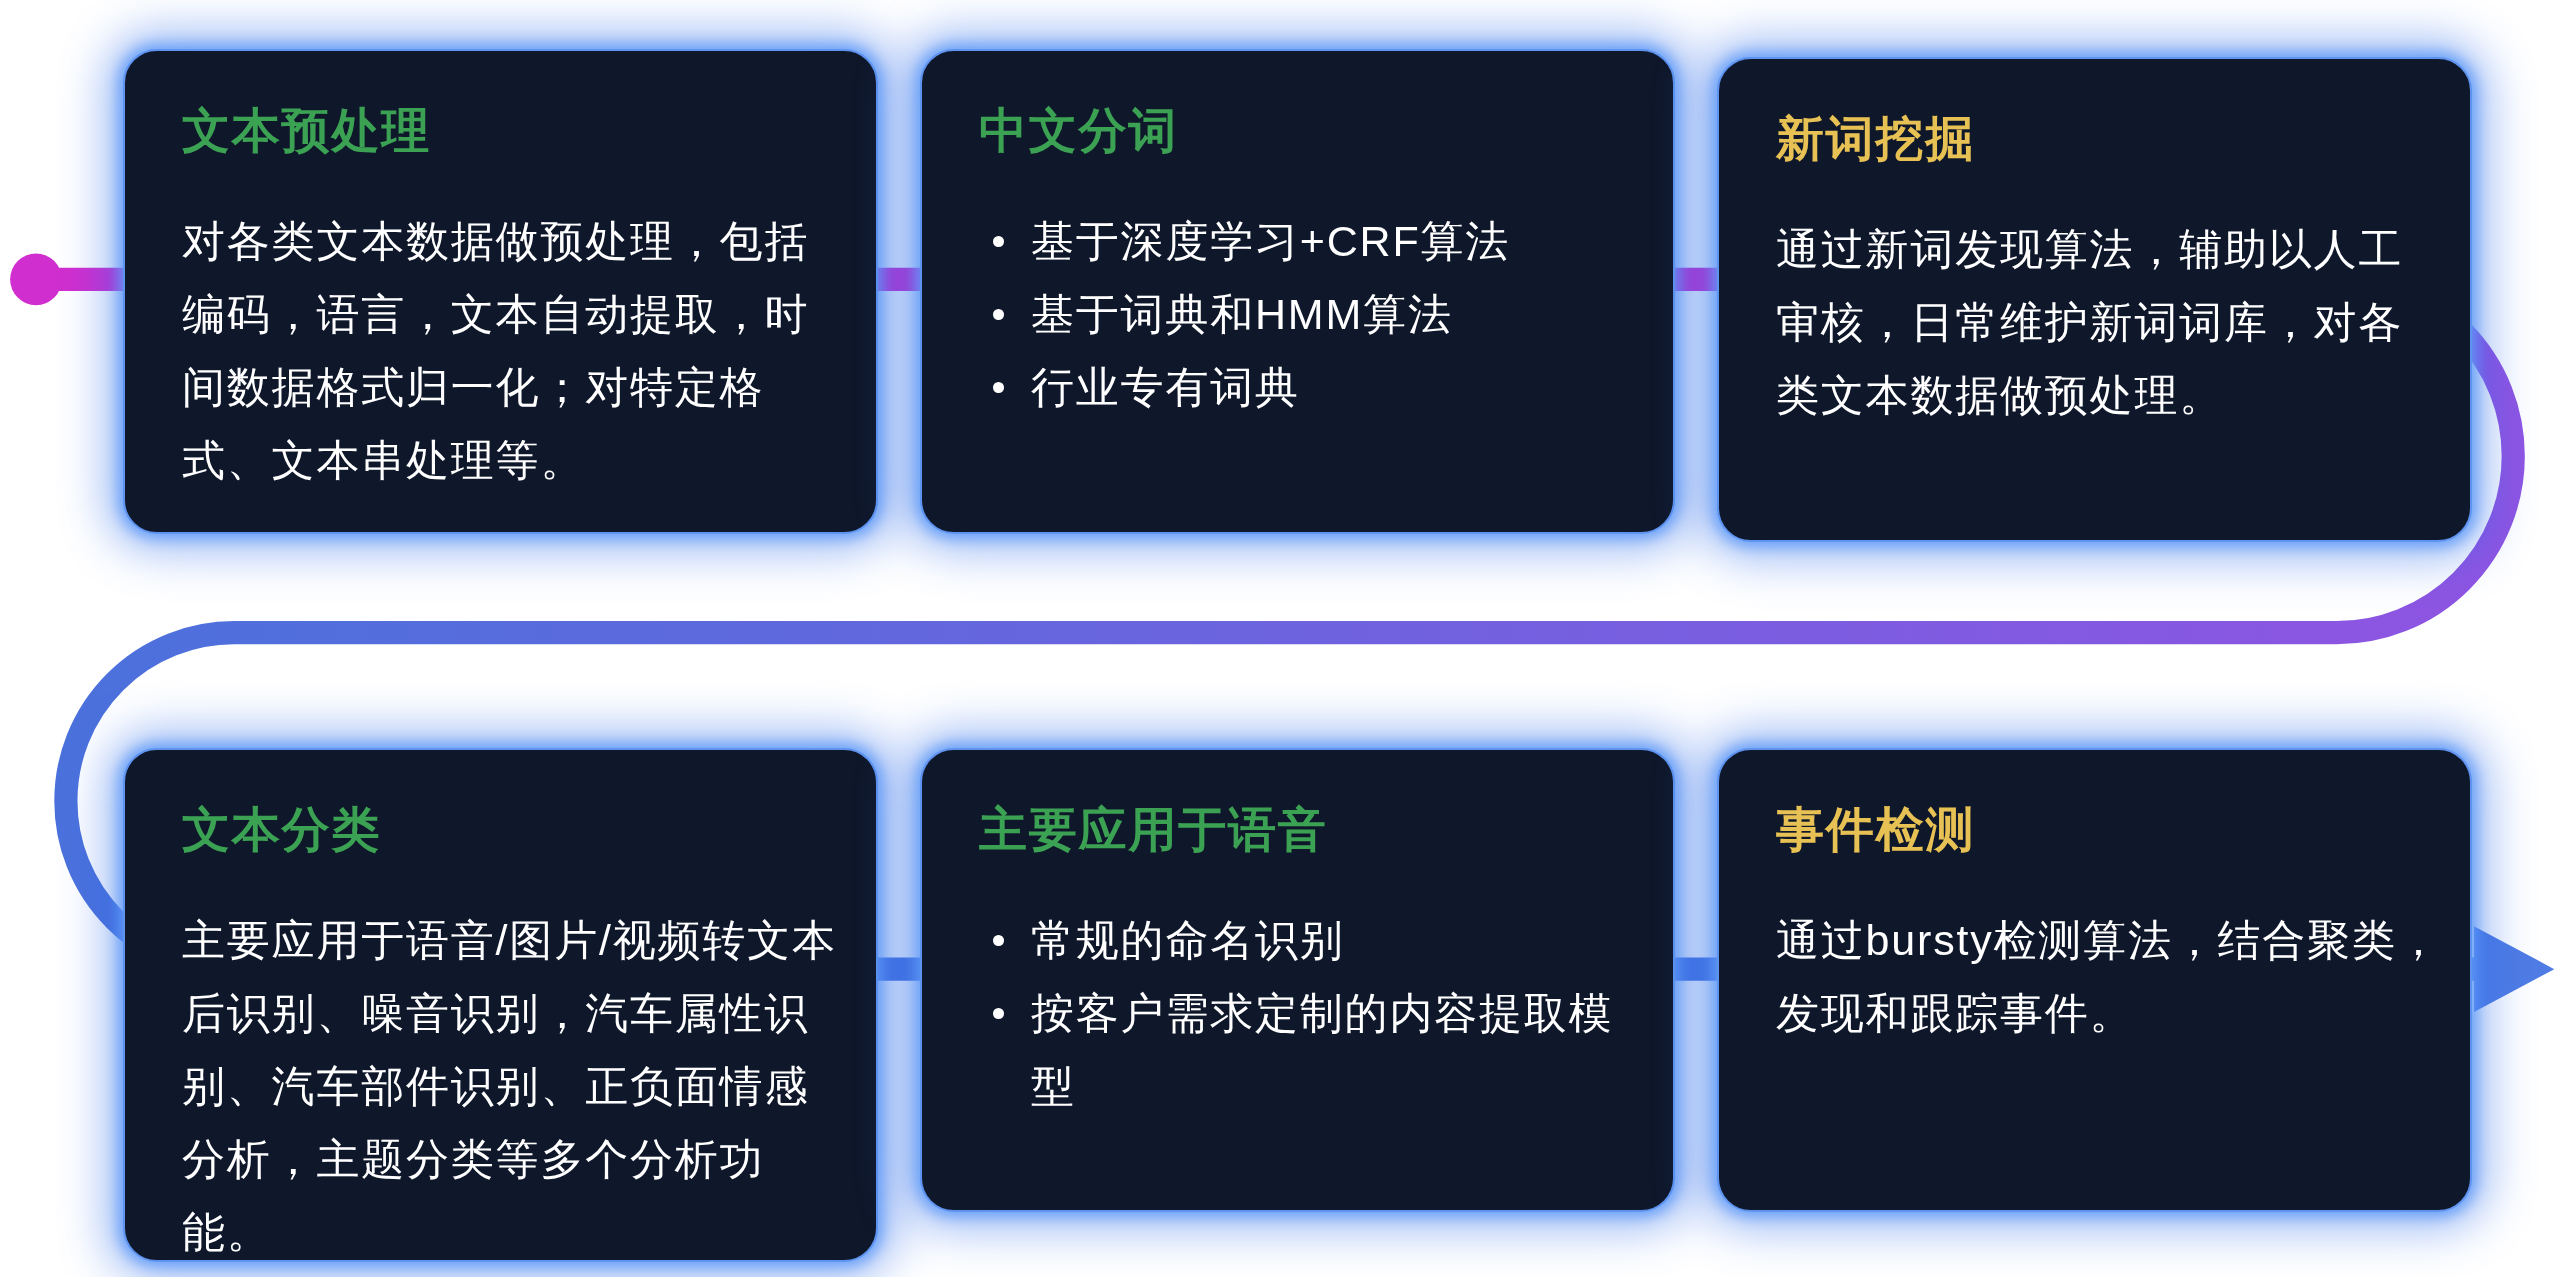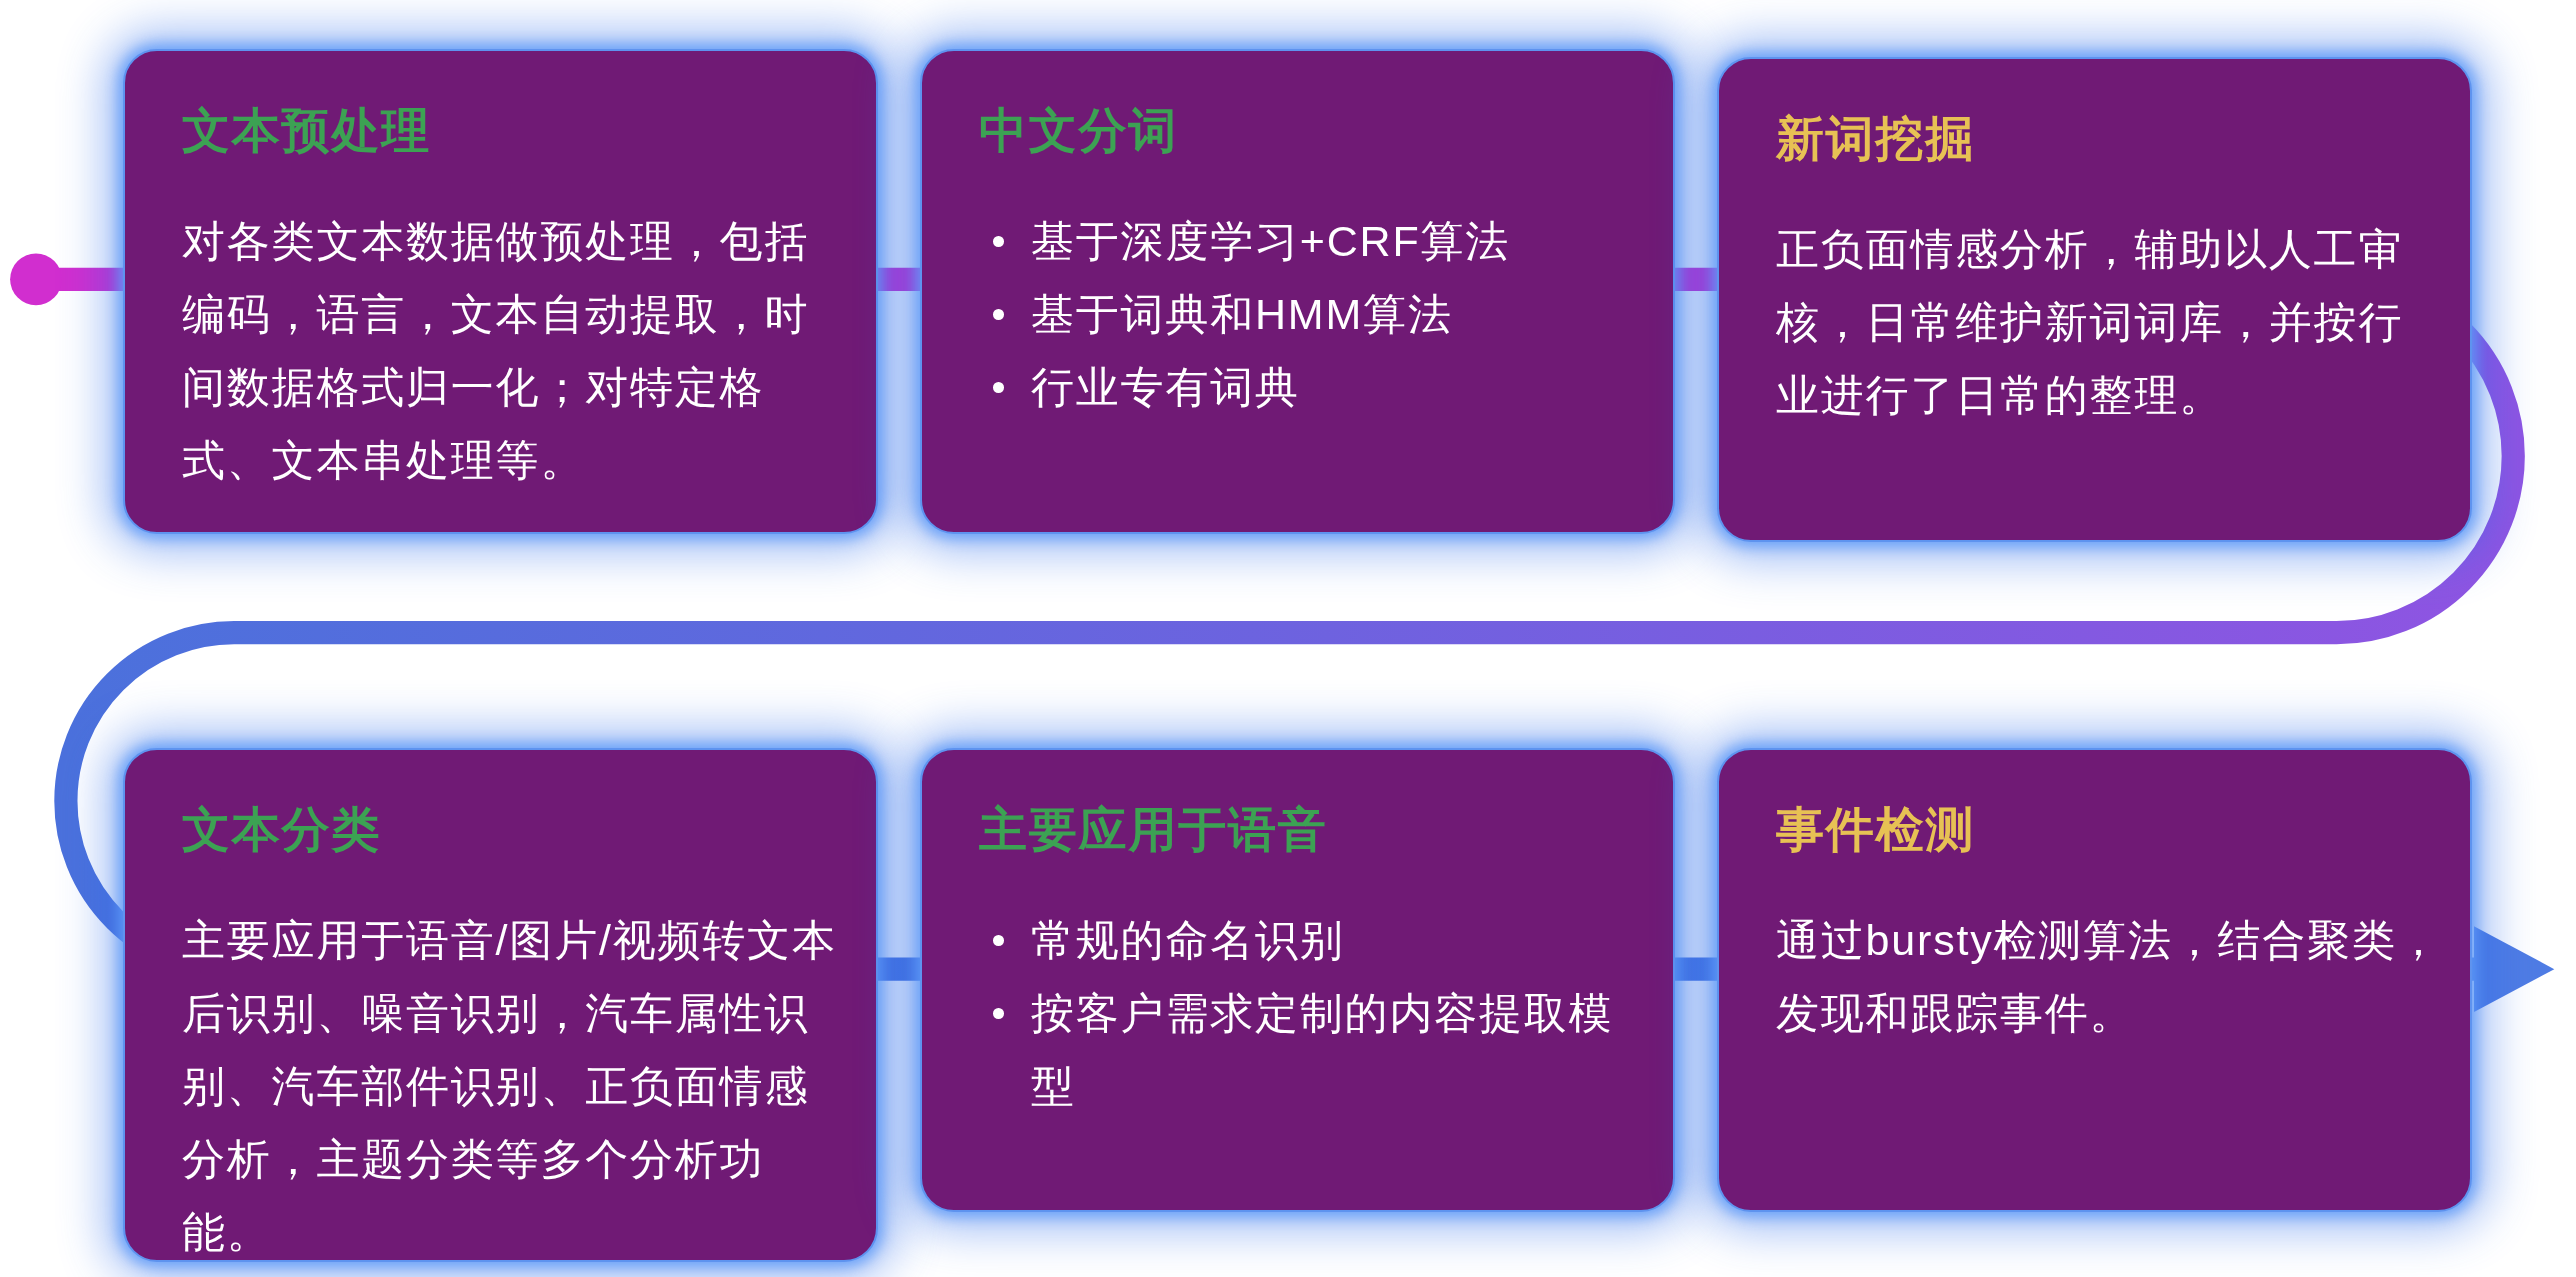--- a/index.html
+++ b/index.html
@@ -17,21 +17,21 @@
   .flow-svg {
     position:absolute;
     left:0; top:0;
     width:2576px; height:1277px;
     z-index:0;
   }
 
   .card {
     position:absolute;
     z-index:1;
-    background:#701a75;
+    background:#0f172a;
     border:2.7px solid #5e93ef;
     border-radius:34px;
     box-shadow:
       0 0 12.5px 4.5px rgba(96,156,248,0.85),
       0 0 46px 18px rgba(47,108,235,0.45);
     padding:50px 25px 0 57px;
     color:#ffffff;
   }
 
   .card-1 { left:123px;  top:49px;  width:755px; height:485px; }
@@ -128,21 +128,21 @@
       </li>
       <li class="bullet-item">
         <span class="bullet-dot"></span>
         <span class="bullet-text">行业专有词典</span>
       </li>
     </ul>
   </section>
 
   <section class="card card-3">
     <h2 class="card-title" style="color: rgb(231, 193, 84);">新词挖掘</h2>
-    <p class="card-body">正负面情感分析，辅助以人工审核，日常维护新词词库，并按行业进行了日常的整理。</p>
+    <p class="card-body">通过新词发现算法，辅助以人工审核，日常维护新词词库，对各类文本数据做预处理。</p>
   </section>
 
   <section class="card card-4">
     <h2 class="card-title" style="color: rgb(60, 162, 83);">文本分类</h2>
     <p class="card-body">主要应用于语音/图片/视频转文本后识别、噪音识别，汽车属性识别、汽车部件识别、正负面情感分析，主题分类等多个分析功能。</p>
   </section>
 
   <section class="card card-5">
     <h2 class="card-title" style="color: rgb(60, 162, 83);">主要应用于语音</h2>
     <ul class="bullets">

